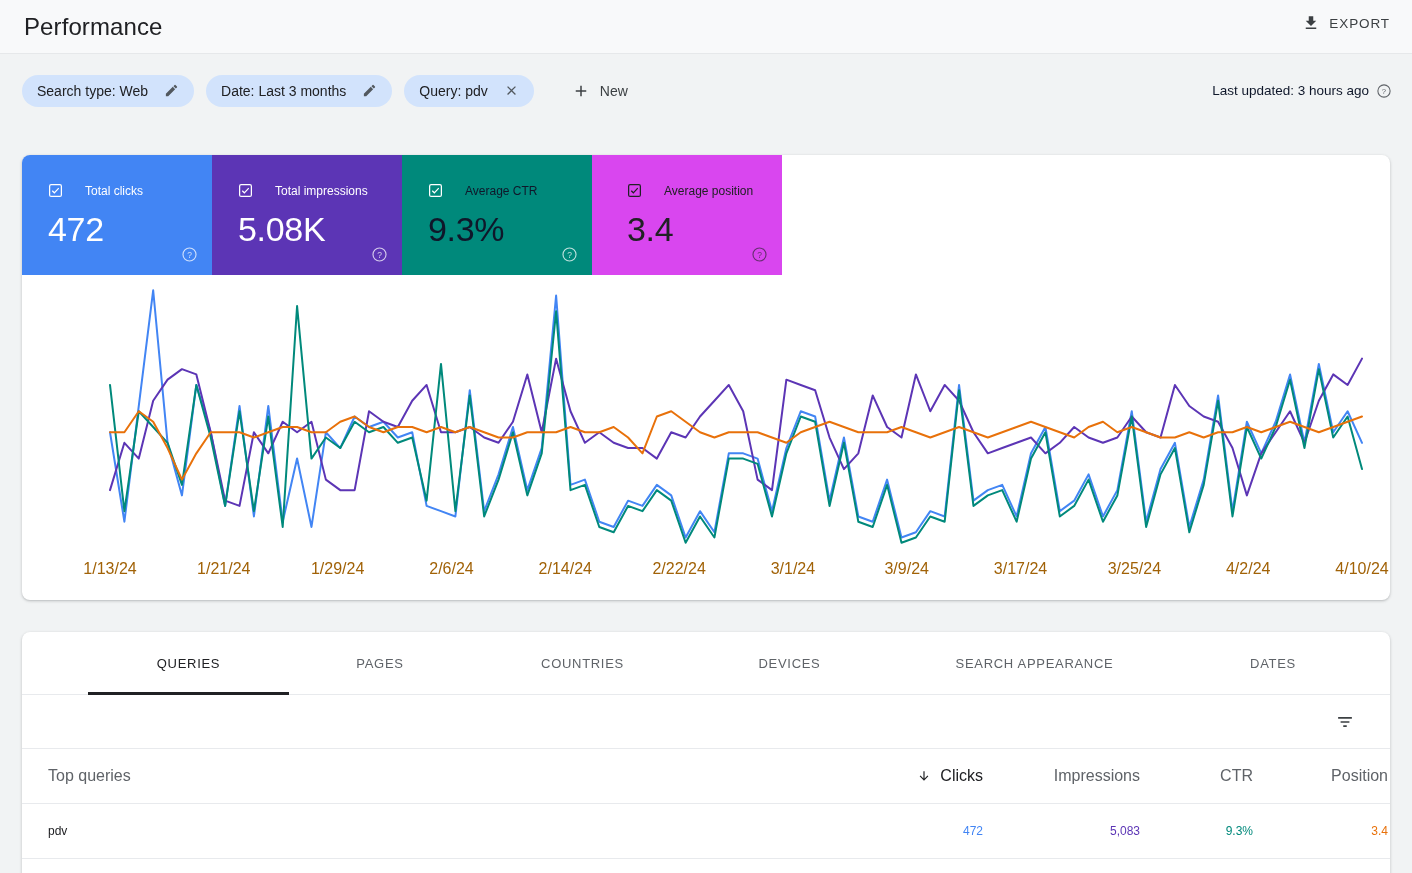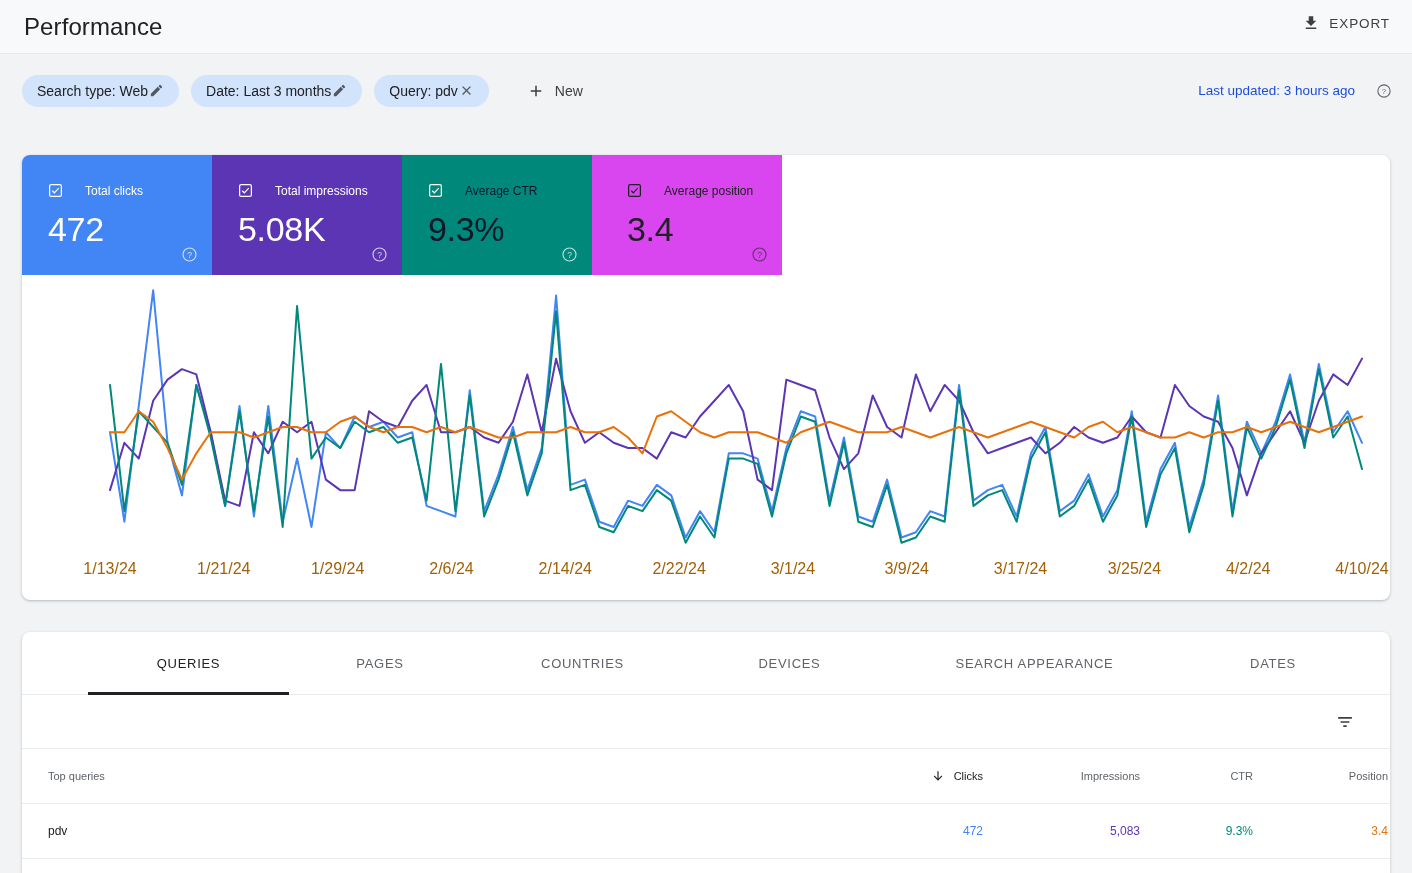--- a/index.html
+++ b/index.html
@@ -34,36 +34,36 @@
   }
   .dl-icon { width: 18px; height: 18px; display: block; }
 
   
   .filterrow {
     position: absolute; left: 0; top: 55px; width: 1412px; height: 71px;
     display: flex; align-items: center;
   }
   .chips { display: flex; align-items: center; margin-left: 22px; gap: 12px; }
   .chip {
-    display: flex; align-items: center; gap: 1px;
+    display: flex; align-items: center; gap: 16px;
     height: 32px; padding: 0 15px;
     background: #d2e3fc; border-radius: 16px;
     font-size: 14px; color: #202124; cursor: pointer; white-space: nowrap;
   }
   .chip .pencil, .chip .xmark { width: 15px; height: 15px; display: block; opacity: .85; }
   .newbtn {
     display: flex; align-items: center; gap: 10px;
     margin-left: 16px; padding: 6px 10px; border-radius: 4px;
     font-size: 14px; color: #3c4043; cursor: pointer;
   }
   .plus { width: 18px; height: 18px; display: block; }
   .lastupdated {
     position: absolute; right: 20px; top: 50%; transform: translateY(-50%);
-    display: flex; align-items: center; gap: 21px;
-    font-size: 13.5px; color: #1d4ed8;
+    display: flex; align-items: center; gap: 7px;
+    font-size: 13.5px; color: #0f172a;
   }
   .qmark-gray { width: 16px; height: 16px; display: block; }
 
   
   .chartcard {
     position: absolute; left: 22px; top: 155px;
     width: 1368px; height: 445px;
     background: #fff; border-radius: 8px;
     box-shadow: 0 1px 2px rgba(60,64,67,.22), 0 1px 3px 1px rgba(60,64,67,.08);
     overflow: hidden;
@@ -121,21 +121,21 @@
   }
   .filter-icon {
     position: absolute; right: 34px; top: 50%; transform: translateY(-50%);
     width: 22px; height: 22px; cursor: pointer;
   }
   .thead {
     position: relative; height: 55px; border-bottom: 1px solid #e8eaed;
   }
   .th {
     position: absolute; top: 50%; transform: translateY(-50%);
-    font-size: 11px; color: #5f6368; white-space: nowrap;
+    font-size: 16px; color: #5f6368; white-space: nowrap;
   }
   .th.sorted { color: #202124; display: flex; align-items: center; gap: 9px; }
   .sortarrow { width: 14px; height: 14px; display: block; }
   .trow { position: relative; height: 55px; border-bottom: 1px solid #e8eaed; }
   .td {
     position: absolute; top: 50%; transform: translateY(-50%);
     font-size: 12px; white-space: nowrap;
   }
   .td-left { left: 26px; color: #202124; }
   .num { text-align: right; }

